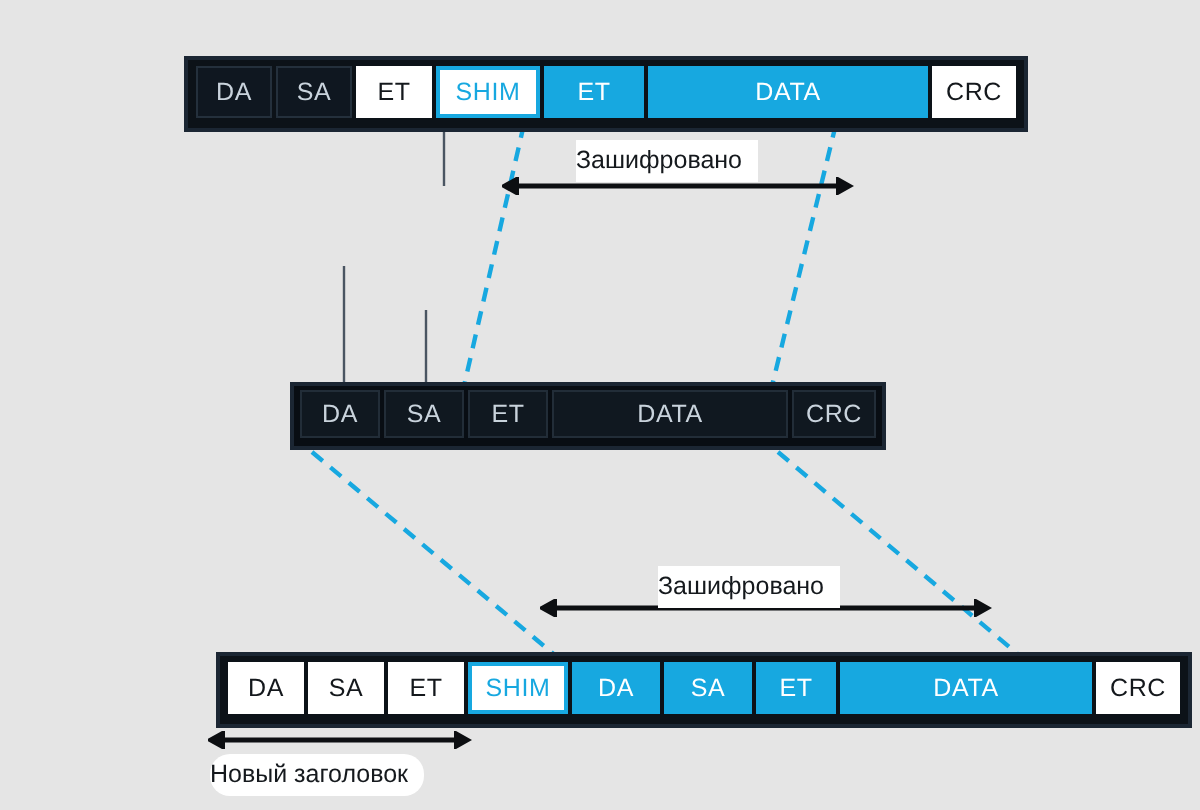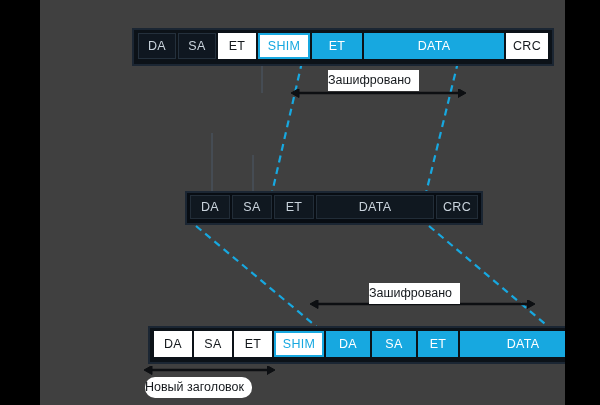--- a/index.html
+++ b/index.html
@@ -2,26 +2,25 @@
 <html><head>
 <meta charset="utf-8">
 <style>
   html, body {
     margin: 0;
     padding: 0;
     background: #000000;
   }
   #stage {
     position: relative;
-    width: 525px;
+    width: 600px;
     height: 405px;
-    background: #404040;
+    background: #e5e5e5;
     overflow: hidden;
     font-family: "Liberation Sans", sans-serif;
-    margin-left: 40px;
   }
 
   
   .packet-row {
     position: absolute;
     box-sizing: border-box;
     display: flex;
     align-items: stretch;
     border: 2px solid #1b2633;
     background: #0c1218;

